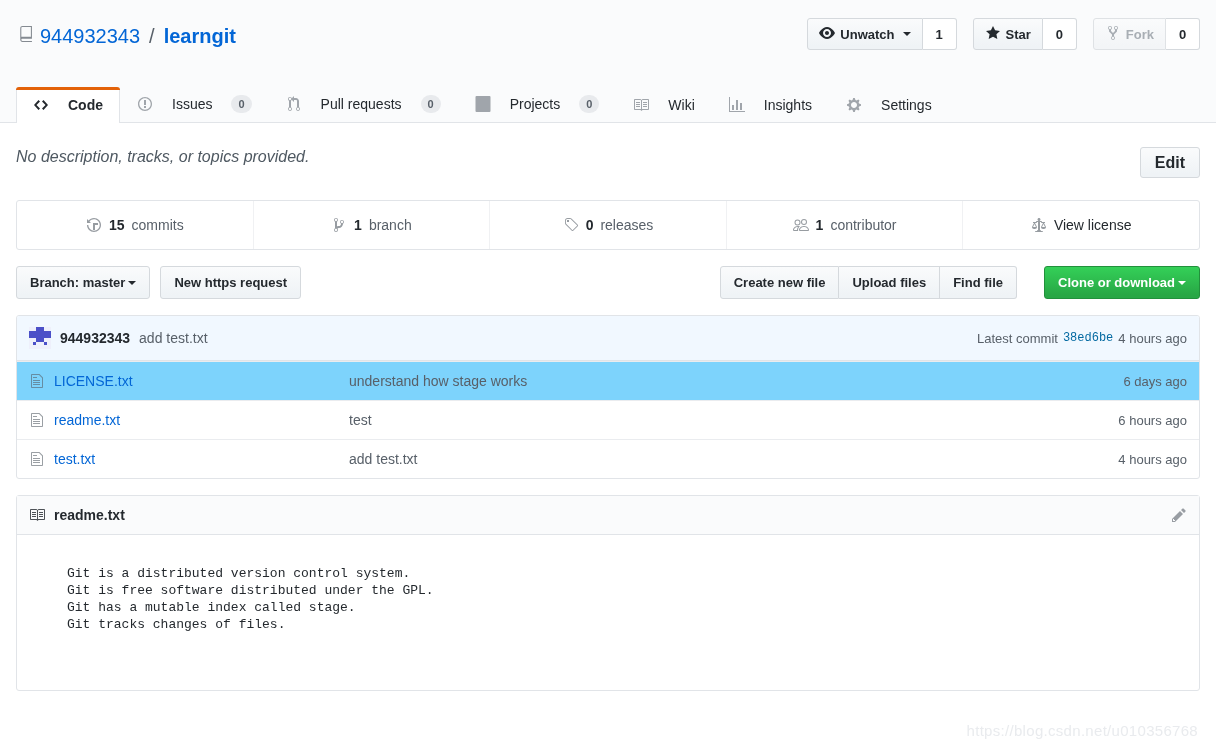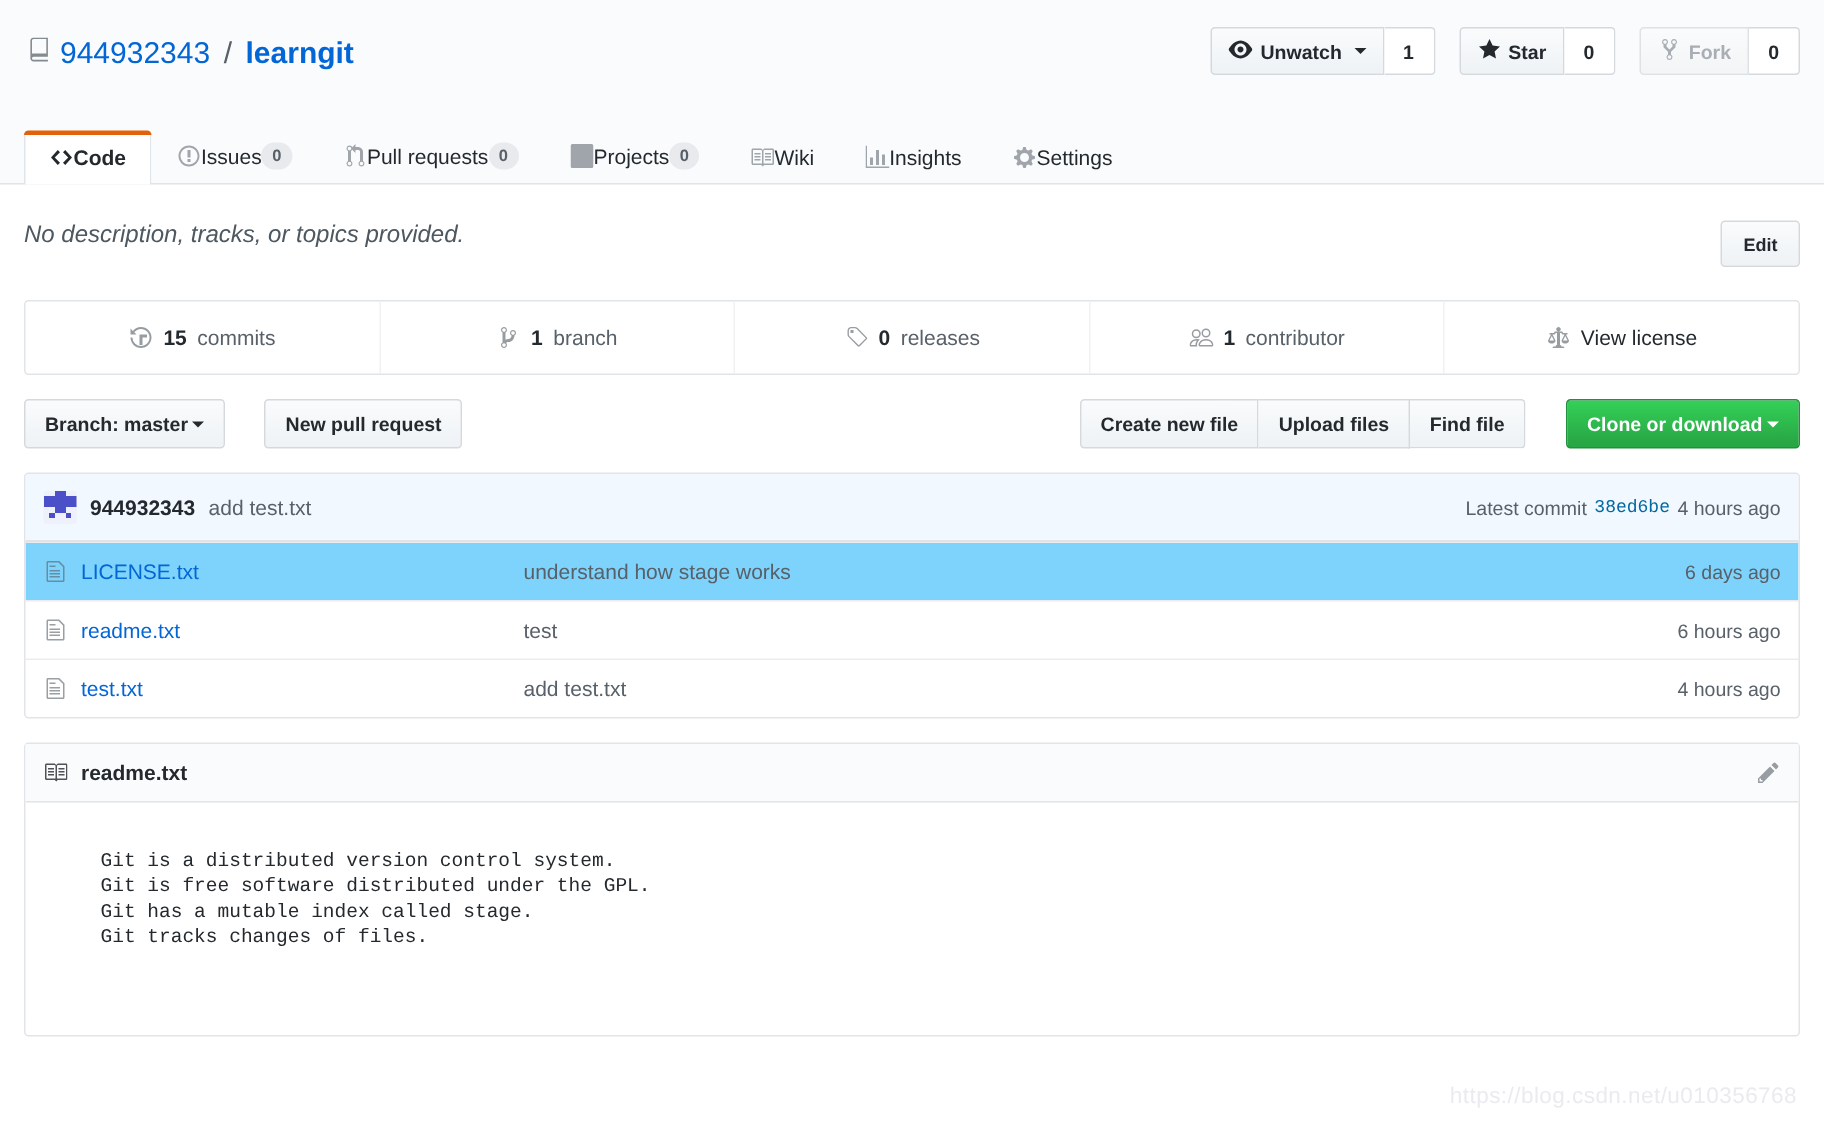--- a/index.html
+++ b/index.html
@@ -96,21 +96,21 @@
   .nav {
     display: flex;
     align-items: flex-end;
     position: absolute;
     bottom: -1px;
     left: 16px;
   }
   .tab {
     display: flex;
     align-items: center;
-    gap: 0;
+    gap: 19px;
     padding: 9px 16px 10px 16px;
     font-size: 14px;
     color: #24292e;
     border: 1px solid transparent;
     border-bottom: none;
     text-decoration: none;
     white-space: nowrap;
     position: relative;
   }
   .tab .ticon { opacity: .55; display: flex; }
@@ -160,21 +160,21 @@
     display: block;
     margin-top: 16px;
     color: #0366d6;
     font-size: 13px;
     text-decoration: none;
   }
   .edit-btn {
     background: linear-gradient(180deg,#fafbfc 0%,#eff3f6 90%);
     border: 1px solid #d5d9dd;
     border-radius: 3px;
-    font-size: 12px;
+    font-size: 16px;
     font-weight: 600;
     color: #24292e;
     padding: 6px 14px;
     height: 31px;
   }
 
   
   .stats {
     display: flex;
     border: 1px solid #e1e4e8;
@@ -199,21 +199,21 @@
   .stat .sicon { opacity: .62; display: flex; }
   .stat .plain { color: #24292e; }
 
   
   .toolbar {
     display: flex;
     justify-content: space-between;
     align-items: center;
     margin-top: 16px;
   }
-  .tb-left { display: flex; gap: 26px; }
+  .tb-left { display: flex; gap: 10px; }
   .tb-right { display: flex; gap: 10px; align-items: center; }
   .gbtn {
     background: linear-gradient(180deg,#fafbfc 0%,#eff3f6 90%);
     border: 1px solid #d5d9dd;
     border-radius: 3px;
     font-size: 13px;
     font-weight: 600;
     color: #24292e;
     padding: 7px 13px;
     height: 33px;
@@ -516,21 +516,21 @@
     </a>
 
   </div>
 
   <div class="toolbar">
     <div class="tb-left">
       <button class="gbtn">
         <span>Branch: master</span>
         <span class="caret"></span>
       </button>
-      <button class="gbtn">New pull request</button>
+      <button class="gbtn">New https request</button>
     </div>
     <div class="tb-right">
       <div class="seg">
         <button class="gbtn">Create new file</button>
         <button class="gbtn">Upload files</button>
         <button class="gbtn">Find file</button>
       </div>
       <button class="green-btn">
         <span>Clone or download</span>
         <span class="caret"></span>

